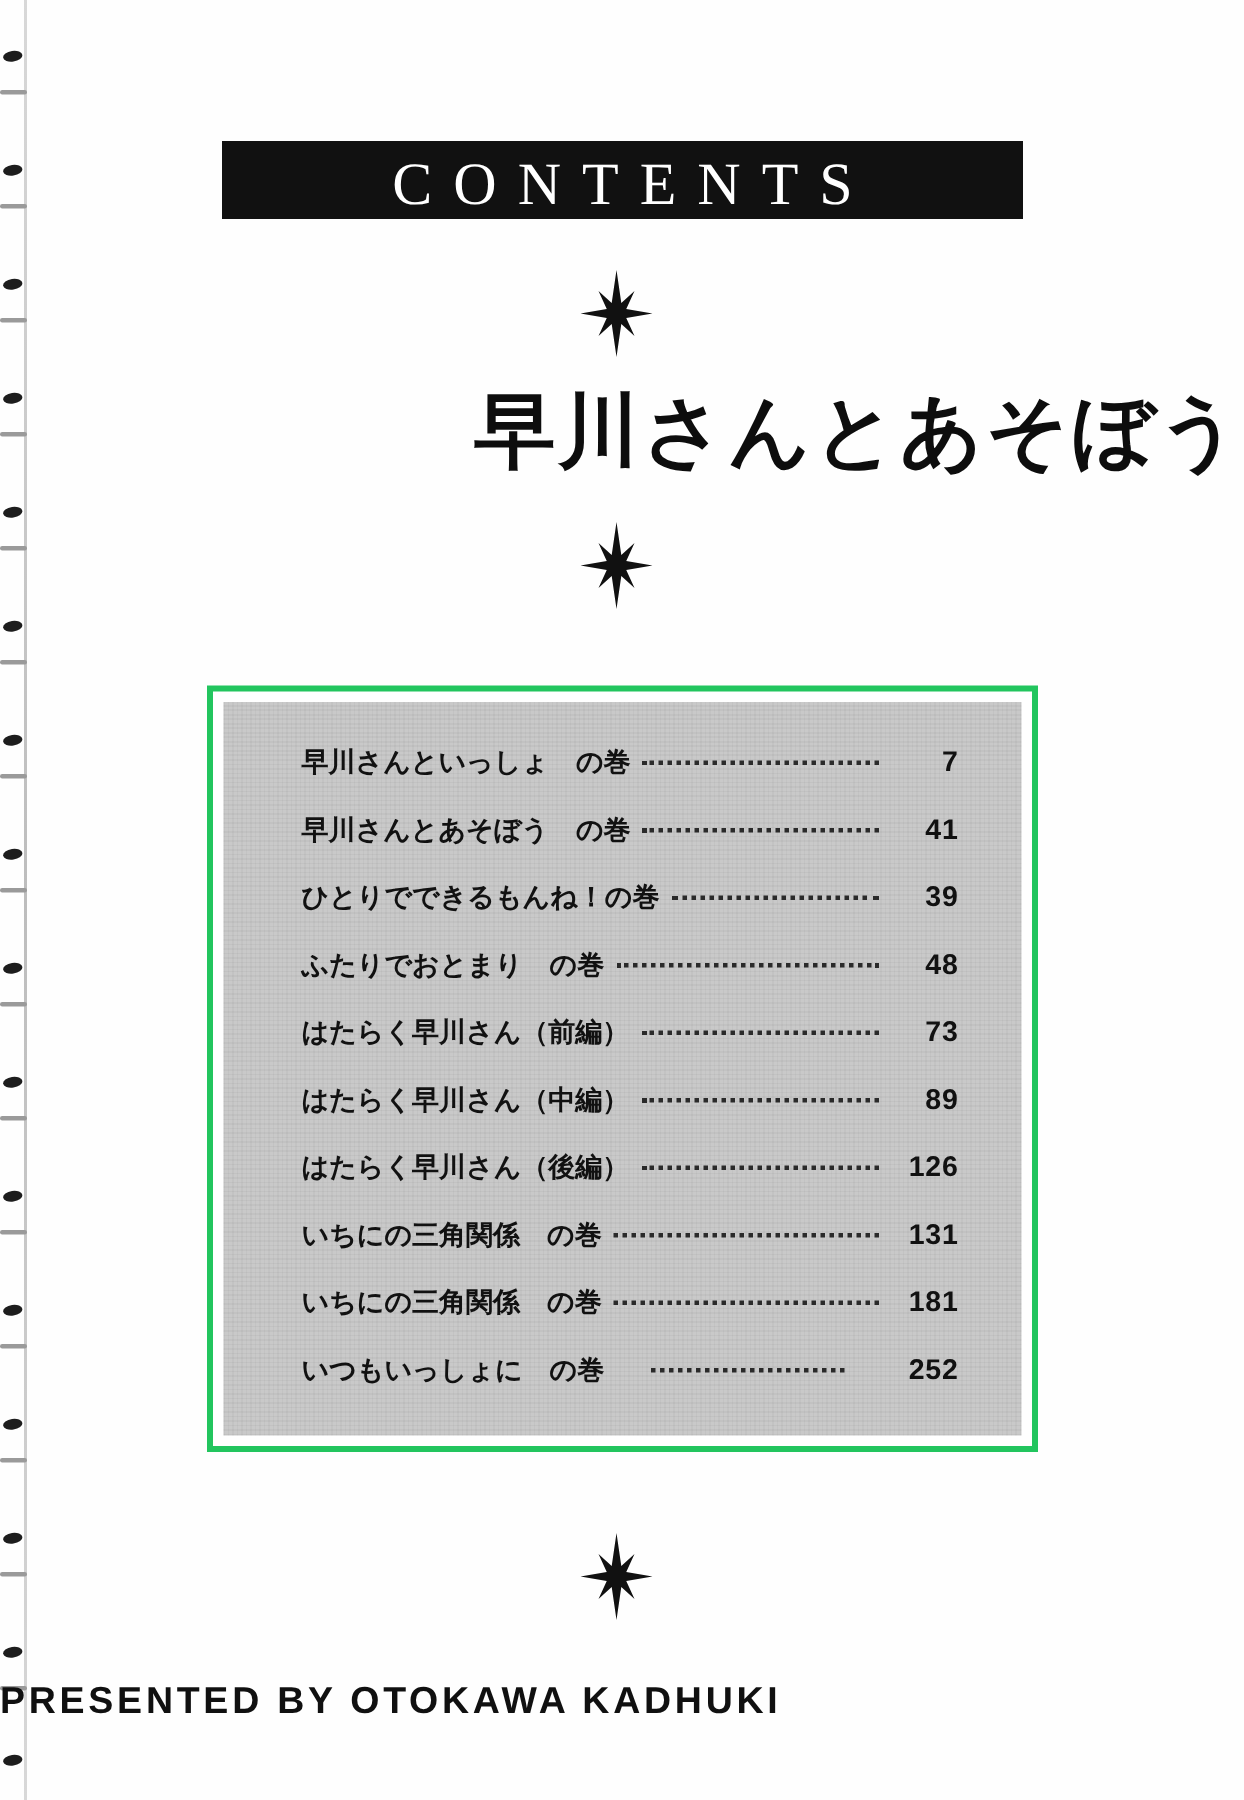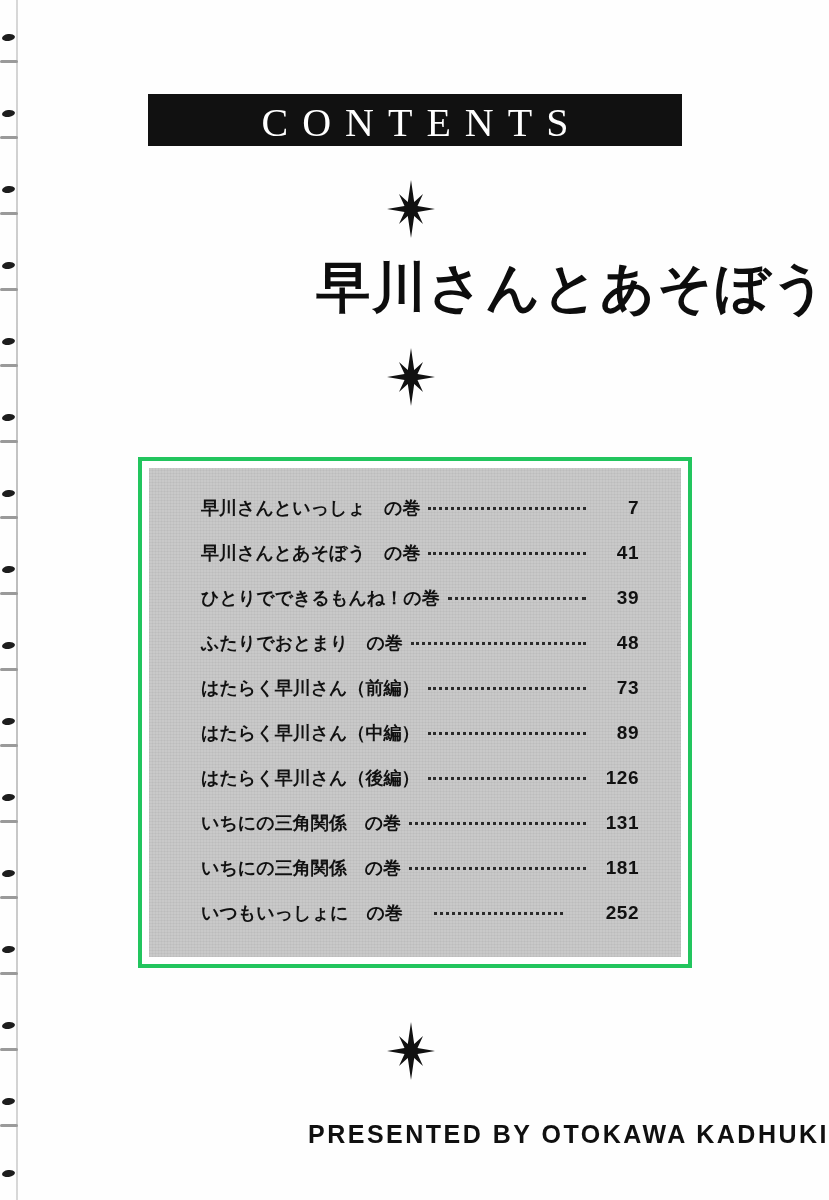--- a/index.html
+++ b/index.html
@@ -157,21 +157,21 @@
     text-align: right;
     letter-spacing: 0.5px;
   }
 
   
   .credit {
     position: absolute;
     left: 0;
     top: 1120px;
     width: 829px;
-    text-align: right;
+    text-align: left;
     font-family: "Liberation Sans", sans-serif;
     font-weight: 700;
     font-size: 25px;
     letter-spacing: 2.5px;
     color: #101010;
   }
 </style>
 </head>
 <body>
 

